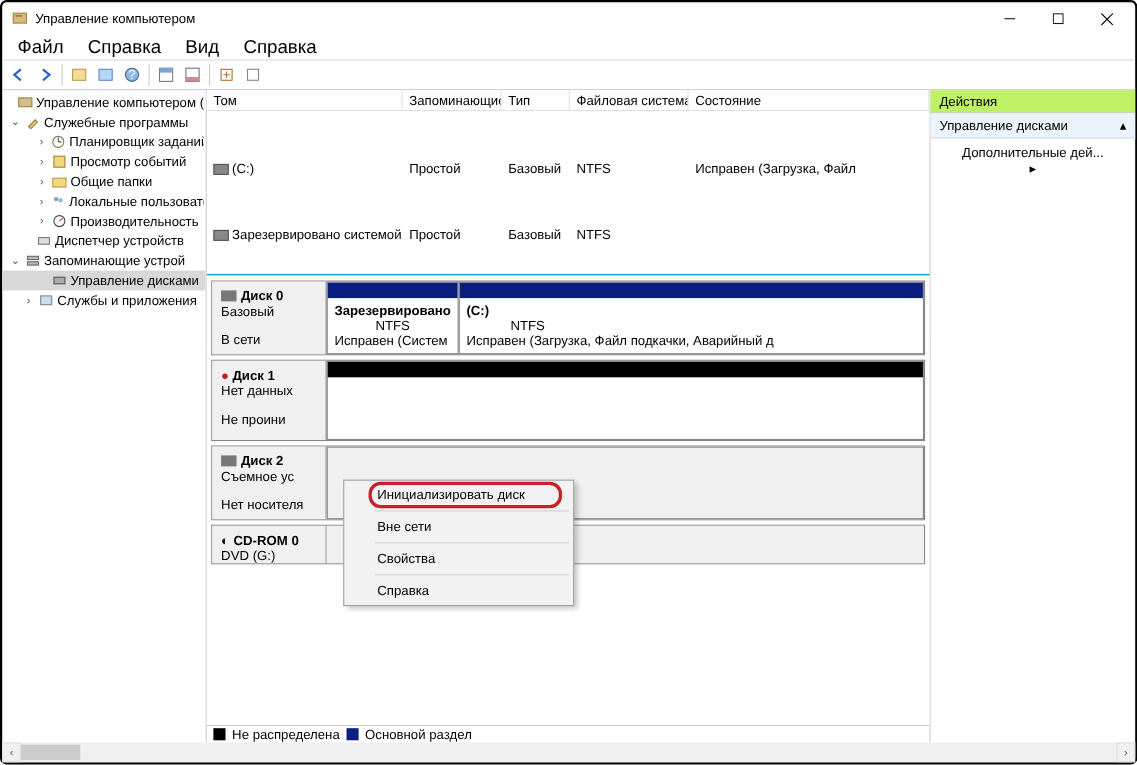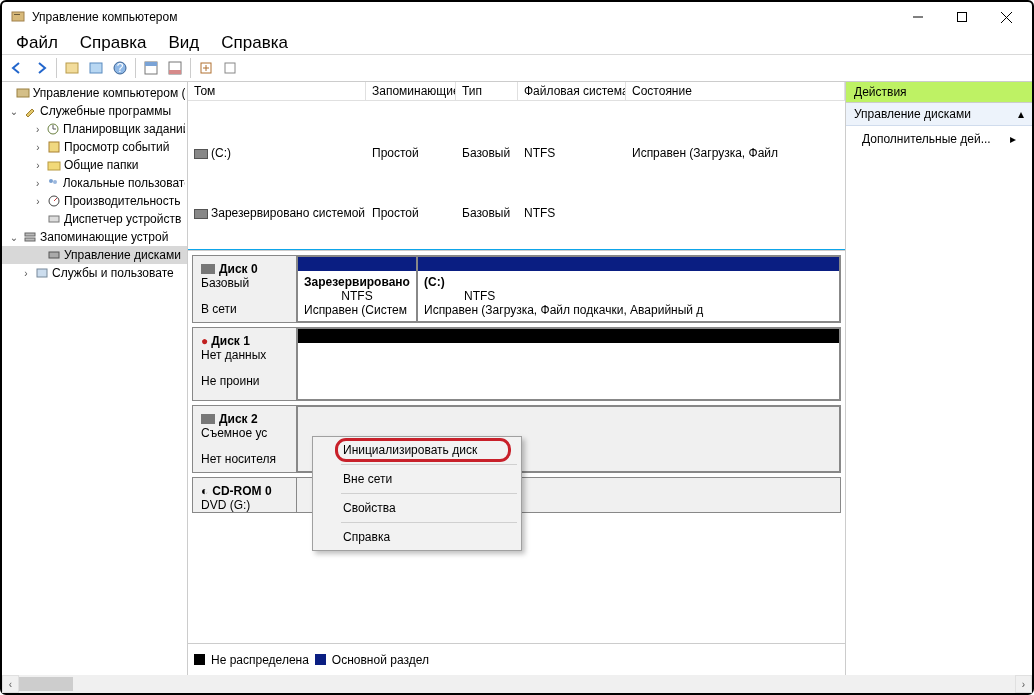--- a/index.html
+++ b/index.html
@@ -34,26 +34,26 @@
 .diskmap { flex:1; overflow:hidden; background:#fff; border-top:1px solid #ccc; position:relative;}
 .diskrow { border:1px solid #888; margin:4px; display:flex; }
 .diskinfo { width:104px; border-right:1px solid #888; padding:6px 8px; background:#f0f0f0; font-size:12px; }
 .diskinfo .dtitle { font-weight:bold; display:flex; align-items:center; }
 .diskinfo .dicon { width:14px; height:10px; background:#777; margin-right:4px;}
 .parts { flex:1; display:flex;border-radius:25px; }
 .part { border:1px solid #888; margin:0; display:flex; flex-direction:column; }
 .part .pbar { height:14px; }
 .part .pbody { padding:4px 6px; font-size:12px; line-height:14px; }
 .part .pname { font-weight:bold; }
-.legend { height:32px; border-top:1px solid #ccc; display:flex; align-items:center; padding:0 6px; gap:6px; font-size:12px;}
+.legend { height:16px; border-top:1px solid #ccc; display:flex; align-items:center; padding:0 6px; gap:6px; font-size:12px;}
 .legend .sw { width:11px; height:11px; }
 .actions { width:186px; display:flex; flex-direction:column; }
 .actions-head { background:#bef264; border-bottom:1px solid #ccc; padding:3px 8px; font-weight:normal; }
 .actions-sub { background:#edf3fb; border-bottom:1px solid #d0dced; padding:4px 8px; display:flex; justify-content:space-between; align-items:center; }
-.actions-item { padding:6px 16px; display:flex; justify-content:space-between; align-items:center;}
+.actions-item { padding:6px 16px; display:flex; justify-content:space-between; align-items:center;flex-direction:column;}
 .ctxmenu { position:absolute; left:310px; top:434px; width:210px; background:#f2f2f2; border:1px solid #a0a0a0; box-shadow:3px 3px 5px rgba(0,0,0,0.25); padding:2px; z-index:10;}
 .ctxmenu .ci { padding:4px 24px 4px 28px; font-size:12px; background:#f2f2f2;}
 .ctxmenu .ci.highlight { position:relative; }
 .ctxmenu .ci.highlight .ring { position:absolute; left:20px; top:-1px; right:8px; bottom:-1px; border:3px solid #c8202a; border-radius:11px;}
 .ctxmenu .cd { height:1px; background:#d0d0d0; margin:3px 2px 3px 26px; }
 .bscroll { height:18px; background:#f0f0f0; display:flex; }
 .bscroll .arr { width:17px; display:flex; align-items:center; justify-content:center; color:#555; font-size:10px; border:1px solid #e0e0e0;}
 .bscroll .thumb { width:54px; background:#cdcdcd; margin:2px 0; }
 </style>
 </head>
@@ -209,21 +209,21 @@
       <div class="node" style="padding-left:30px">
           <span class="exp">›</span>
           <span class="ticon">
             <svg width="14" height="14">
               <circle cx="7" cy="7" r="5" fill="#fff" stroke="#444"></circle>
               <path d="M7 7 L10 4" stroke="#c04040"></path>
             </svg>
           </span>
           <span class="lbl">Производительность</span>
         </div>
-      <div class="node" style="padding-left:42px">
+      <div class="node" style="padding-left:28px">
           <span class="ticon">
             <svg width="14" height="14">
               <rect x="2" y="4" width="10" height="6" fill="#ddd" stroke="#777"></rect>
             </svg>
           </span>
           <span class="lbl">Диспетчер устройств</span>
         </div>
       <div class="node" style="padding-left:6px">
           <span class="exp">⌄</span>
           <span class="ticon">
@@ -242,21 +242,21 @@
           </span>
           <span class="lbl">Управление дисками</span>
         </div>
       <div class="node" style="padding-left:18px">
           <span class="exp">›</span>
           <span class="ticon">
             <svg width="14" height="14">
               <rect x="2" y="3" width="10" height="8" fill="#cde" stroke="#789"></rect>
             </svg>
           </span>
-          <span class="lbl">Службы и пользовате</span>
+          <span class="lbl">Службы и приложения</span>
         </div>
     </div>
 
     <div class="center">
       <div class="list">
         <div class="list-head">
           <div class="col" style="width:178px">Том</div>
           <div class="col" style="width:90px">Запоминающие</div>
           <div class="col" style="width:62px">Тип</div>
           <div class="col" style="width:108px">Файловая система</div>

